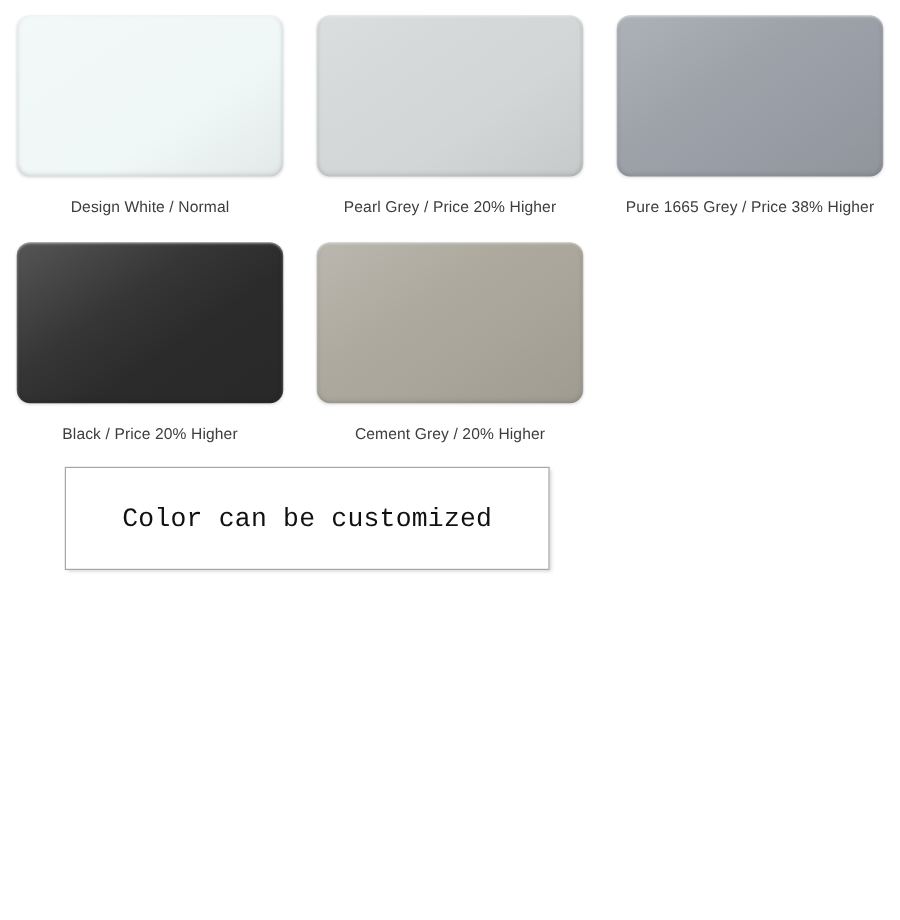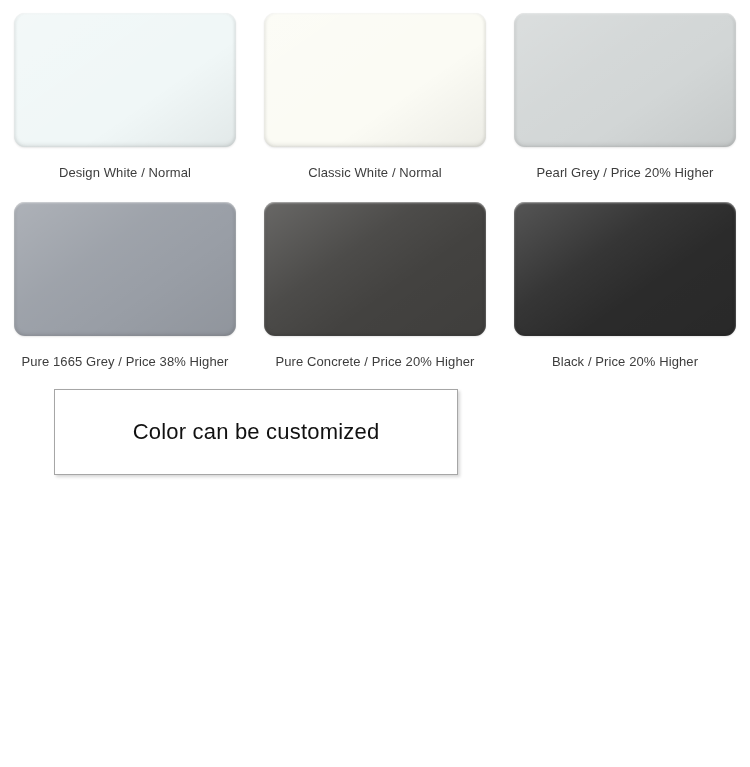--- a/index.html
+++ b/index.html
@@ -141,60 +141,55 @@
     align-items: center;
     justify-content: center;
     margin-left: 12px;
   }
 
   .notice-text {
     font-size: 22px;
     color: #111111;
     letter-spacing: 0.2px;
     white-space: nowrap;
+    font-family: Liberation Mono, monospace;
   }
 </style>
 </head>
 <body>
 
 <div id="swatch-gallery">
     <div class="swatch-cell">
       <div class="swatch-chip-wrap">
         <div class="swatch-chip" title="Design White / Normal" style="background: rgb(240, 247, 247);"></div>
       </div>
       <div class="swatch-label">Design White / Normal</div>
-    </div>
-    <div class="swatch-cell">
-      <div class="swatch-chip-wrap">
-        <div class="swatch-chip" title="Classic White / Normal" style="background: rgb(251, 251, 244);"></div>
-      </div>
-      <div class="swatch-label">Classic White / Normal</div>
     </div>
     <div class="swatch-cell">
       <div class="swatch-chip-wrap">
         <div class="swatch-chip" title="Pearl Grey / Price 20% Higher" style="background: rgb(210, 214, 214);"></div>
       </div>
       <div class="swatch-label">Pearl Grey / Price 20% Higher</div>
     </div>
     <div class="swatch-cell">
       <div class="swatch-chip-wrap">
         <div class="swatch-chip" title="Pure 1665 Grey / Price 20% Higher" style="background: rgb(153, 158, 166);"></div>
       </div>
       <div class="swatch-label">Pure 1665 Grey / Price 38% Higher</div>
     </div>
     <div class="swatch-cell">
       <div class="swatch-chip-wrap">
-        <div class="swatch-chip" title="Pure Concrete / Price 20% Higher" style="background: rgb(67, 66, 64);"></div>
+        <div class="swatch-chip" title="Black / Price 20% Higher" style="background: rgb(43, 43, 43);"></div>
       </div>
-      <div class="swatch-label">Pure Concrete / Price 20% Higher</div>
+      <div class="swatch-label">Black / Price 20% Higher</div>
     </div>
     <div class="swatch-cell">
       <div class="swatch-chip-wrap">
-        <div class="swatch-chip" title="Black / Price 20% Higher" style="background: rgb(43, 43, 43);"></div>
+        <div class="swatch-chip" title="Cement Grey / 20% Higher" style="background: rgb(169, 165, 154);"></div>
       </div>
-      <div class="swatch-label">Black / Price 20% Higher</div>
+      <div class="swatch-label">Cement Grey / 20% Higher</div>
     </div>
     <div class="notice-cell">
       <div class="notice-box">
         <div class="notice-text">Color can be customized</div>
       </div>
     </div>
   </div>
 
 </body></html>

